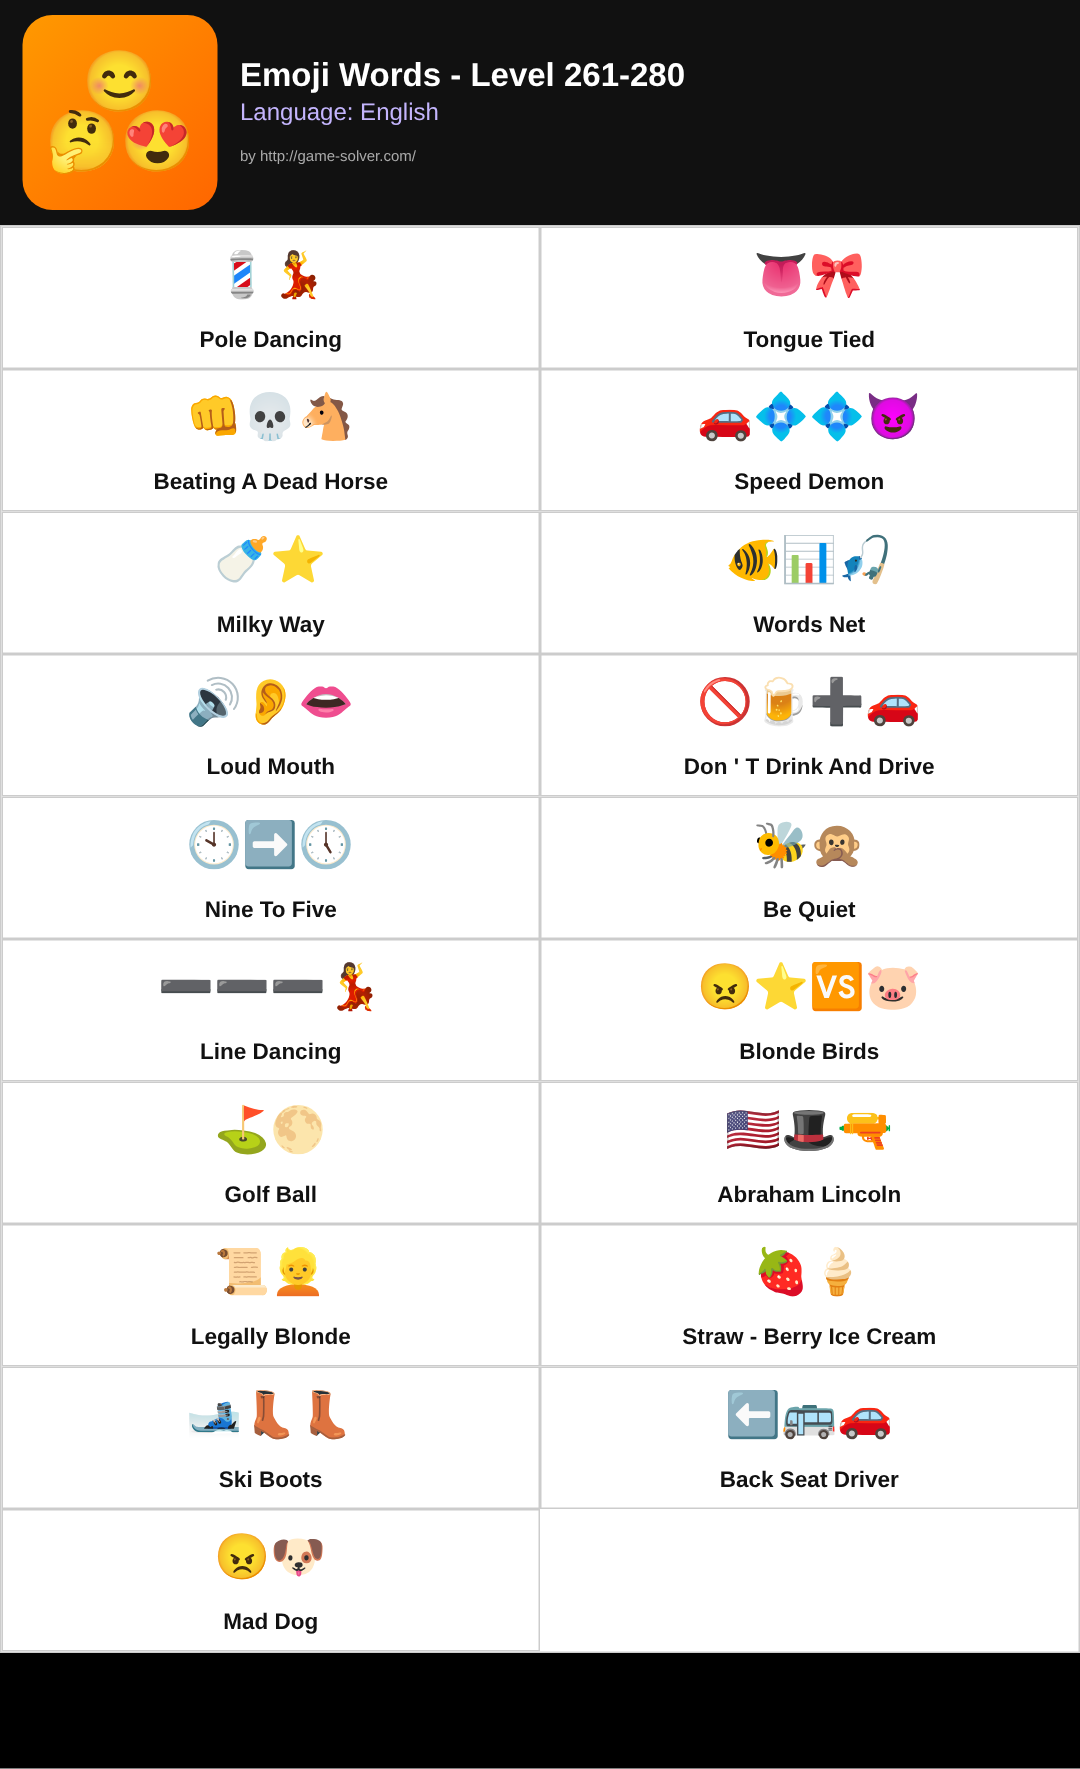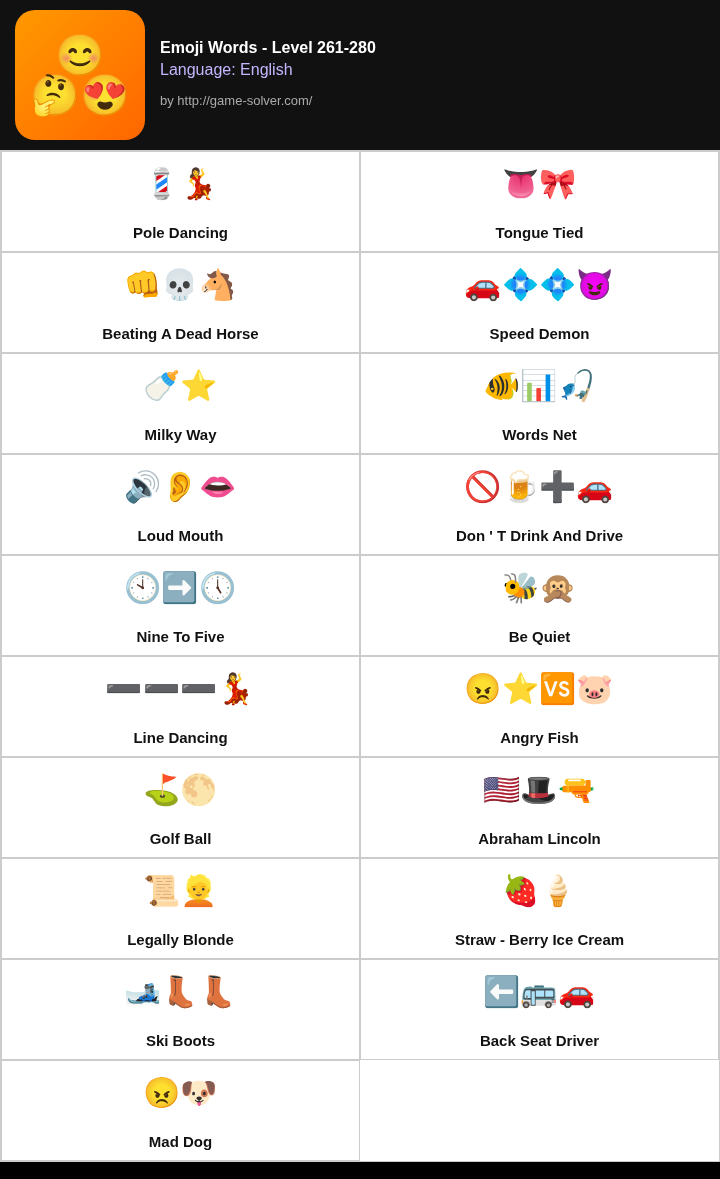--- a/index.html
+++ b/index.html
@@ -35,33 +35,33 @@
       font-size: 40px;
       text-align: center;
       line-height: 1;
     }
 
     .header-info {
       color: #fff;
     }
 
     .header-info h1 {
-      font-size: 16px;
+      font-size: 22px;
       font-weight: bold;
       color: #fff;
     }
 
     .header-info .lang {
       font-size: 16px;
       color: #c4b5fd;
       margin-top: 4px;
     }
 
     .header-info .meta {
-      font-size: 13px;
+      font-size: 10px;
       color: #aaa;
       margin-top: 12px;
       line-height: 1.6;
     }
 
     .grid {
       display: grid;
       grid-template-columns: 1fr 1fr;
       background: #fff;
       border: 1px solid #ccc;
@@ -89,21 +89,21 @@
       gap: 2px;
       flex-wrap: wrap;
       justify-content: center;
       min-height: 40px;
     }
 
     .cell-label {
       font-size: 15px;
       font-weight: bold;
       color: #111;
-      margin-top: 16px;
+      margin-top: 4px;
       text-align: center;
     }
   </style>
 </head>
 <body>
 
 <div class="header">
   <div class="header-logo">
     <div class="header-logo-inner">😊<br>🤔😍</div>
   </div>
@@ -156,21 +156,21 @@
     <div class="cell">
       <div class="cell-emojis">🐝🙊</div>
       <div class="cell-label">Be Quiet</div>
     </div>
     <div class="cell">
       <div class="cell-emojis">➖➖➖💃</div>
       <div class="cell-label">Line Dancing</div>
     </div>
     <div class="cell">
       <div class="cell-emojis">😠⭐🆚🐷</div>
-      <div class="cell-label">Angry Fish</div>
+      <div class="cell-label">Blonde Birds</div>
     </div>
     <div class="cell">
       <div class="cell-emojis">⛳🌕</div>
       <div class="cell-label">Golf Ball</div>
     </div>
     <div class="cell">
       <div class="cell-emojis">🇺🇸🎩🔫</div>
       <div class="cell-label">Abraham Lincoln</div>
     </div>
     <div class="cell">

